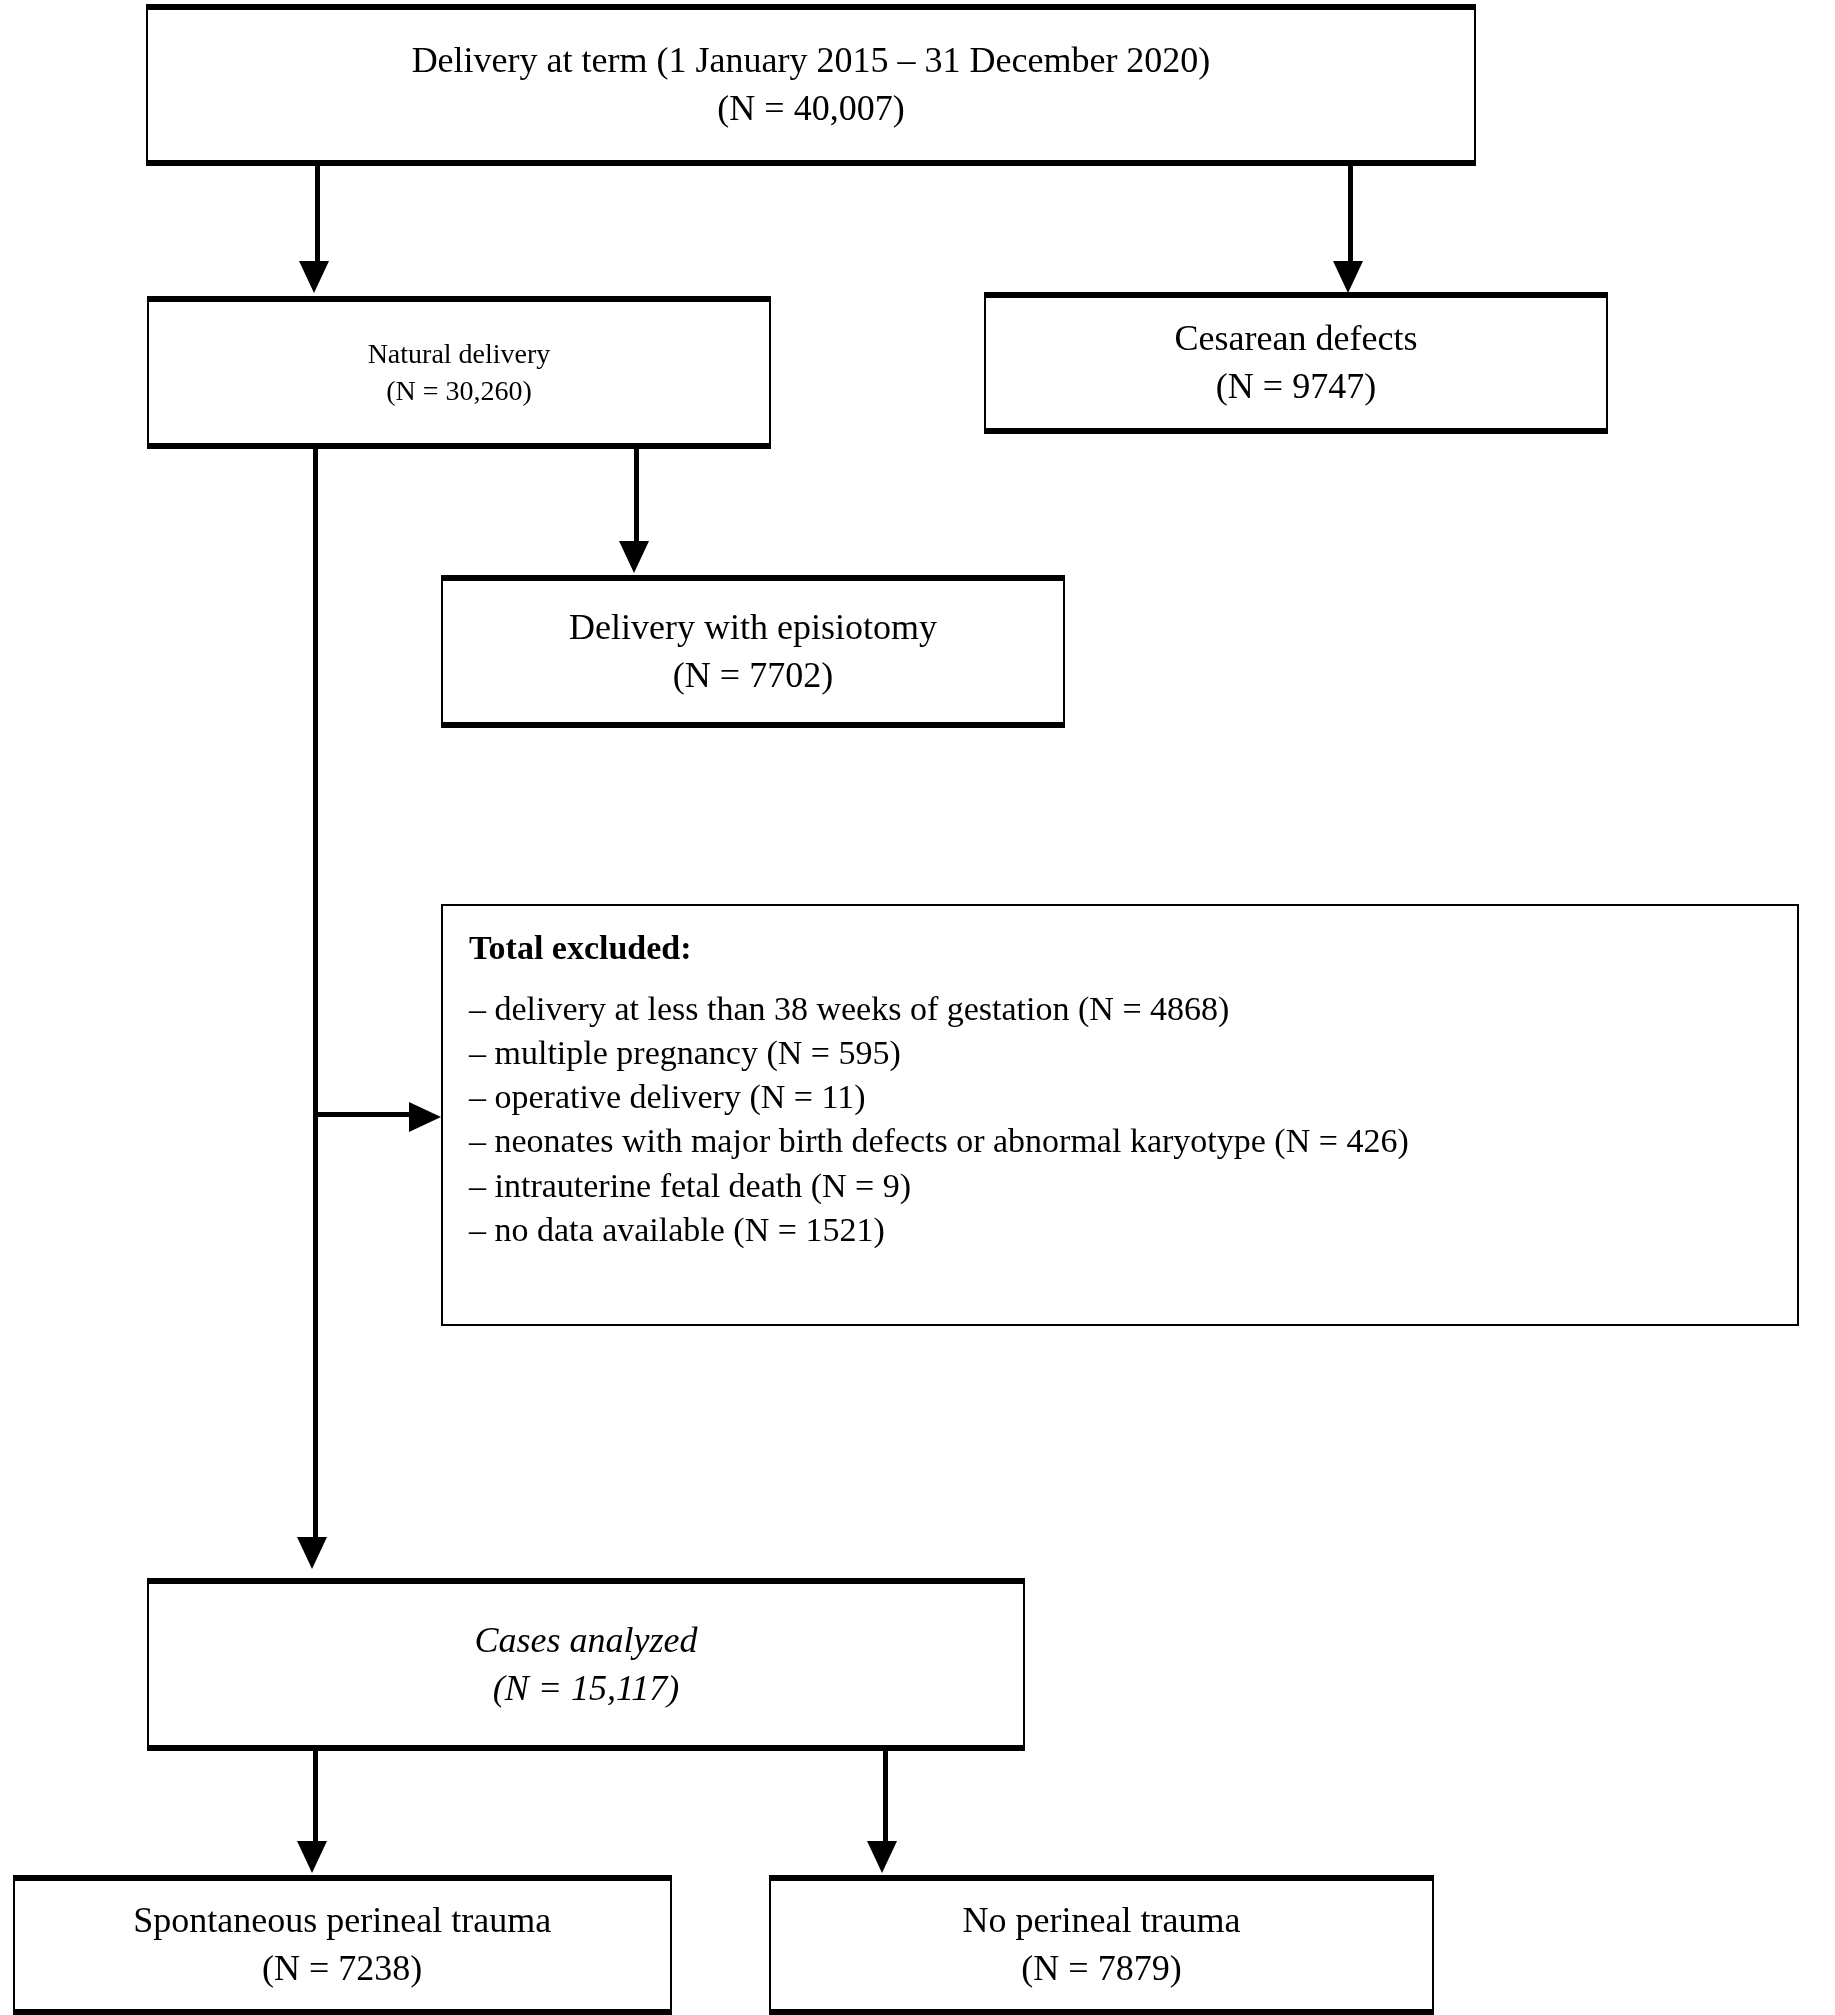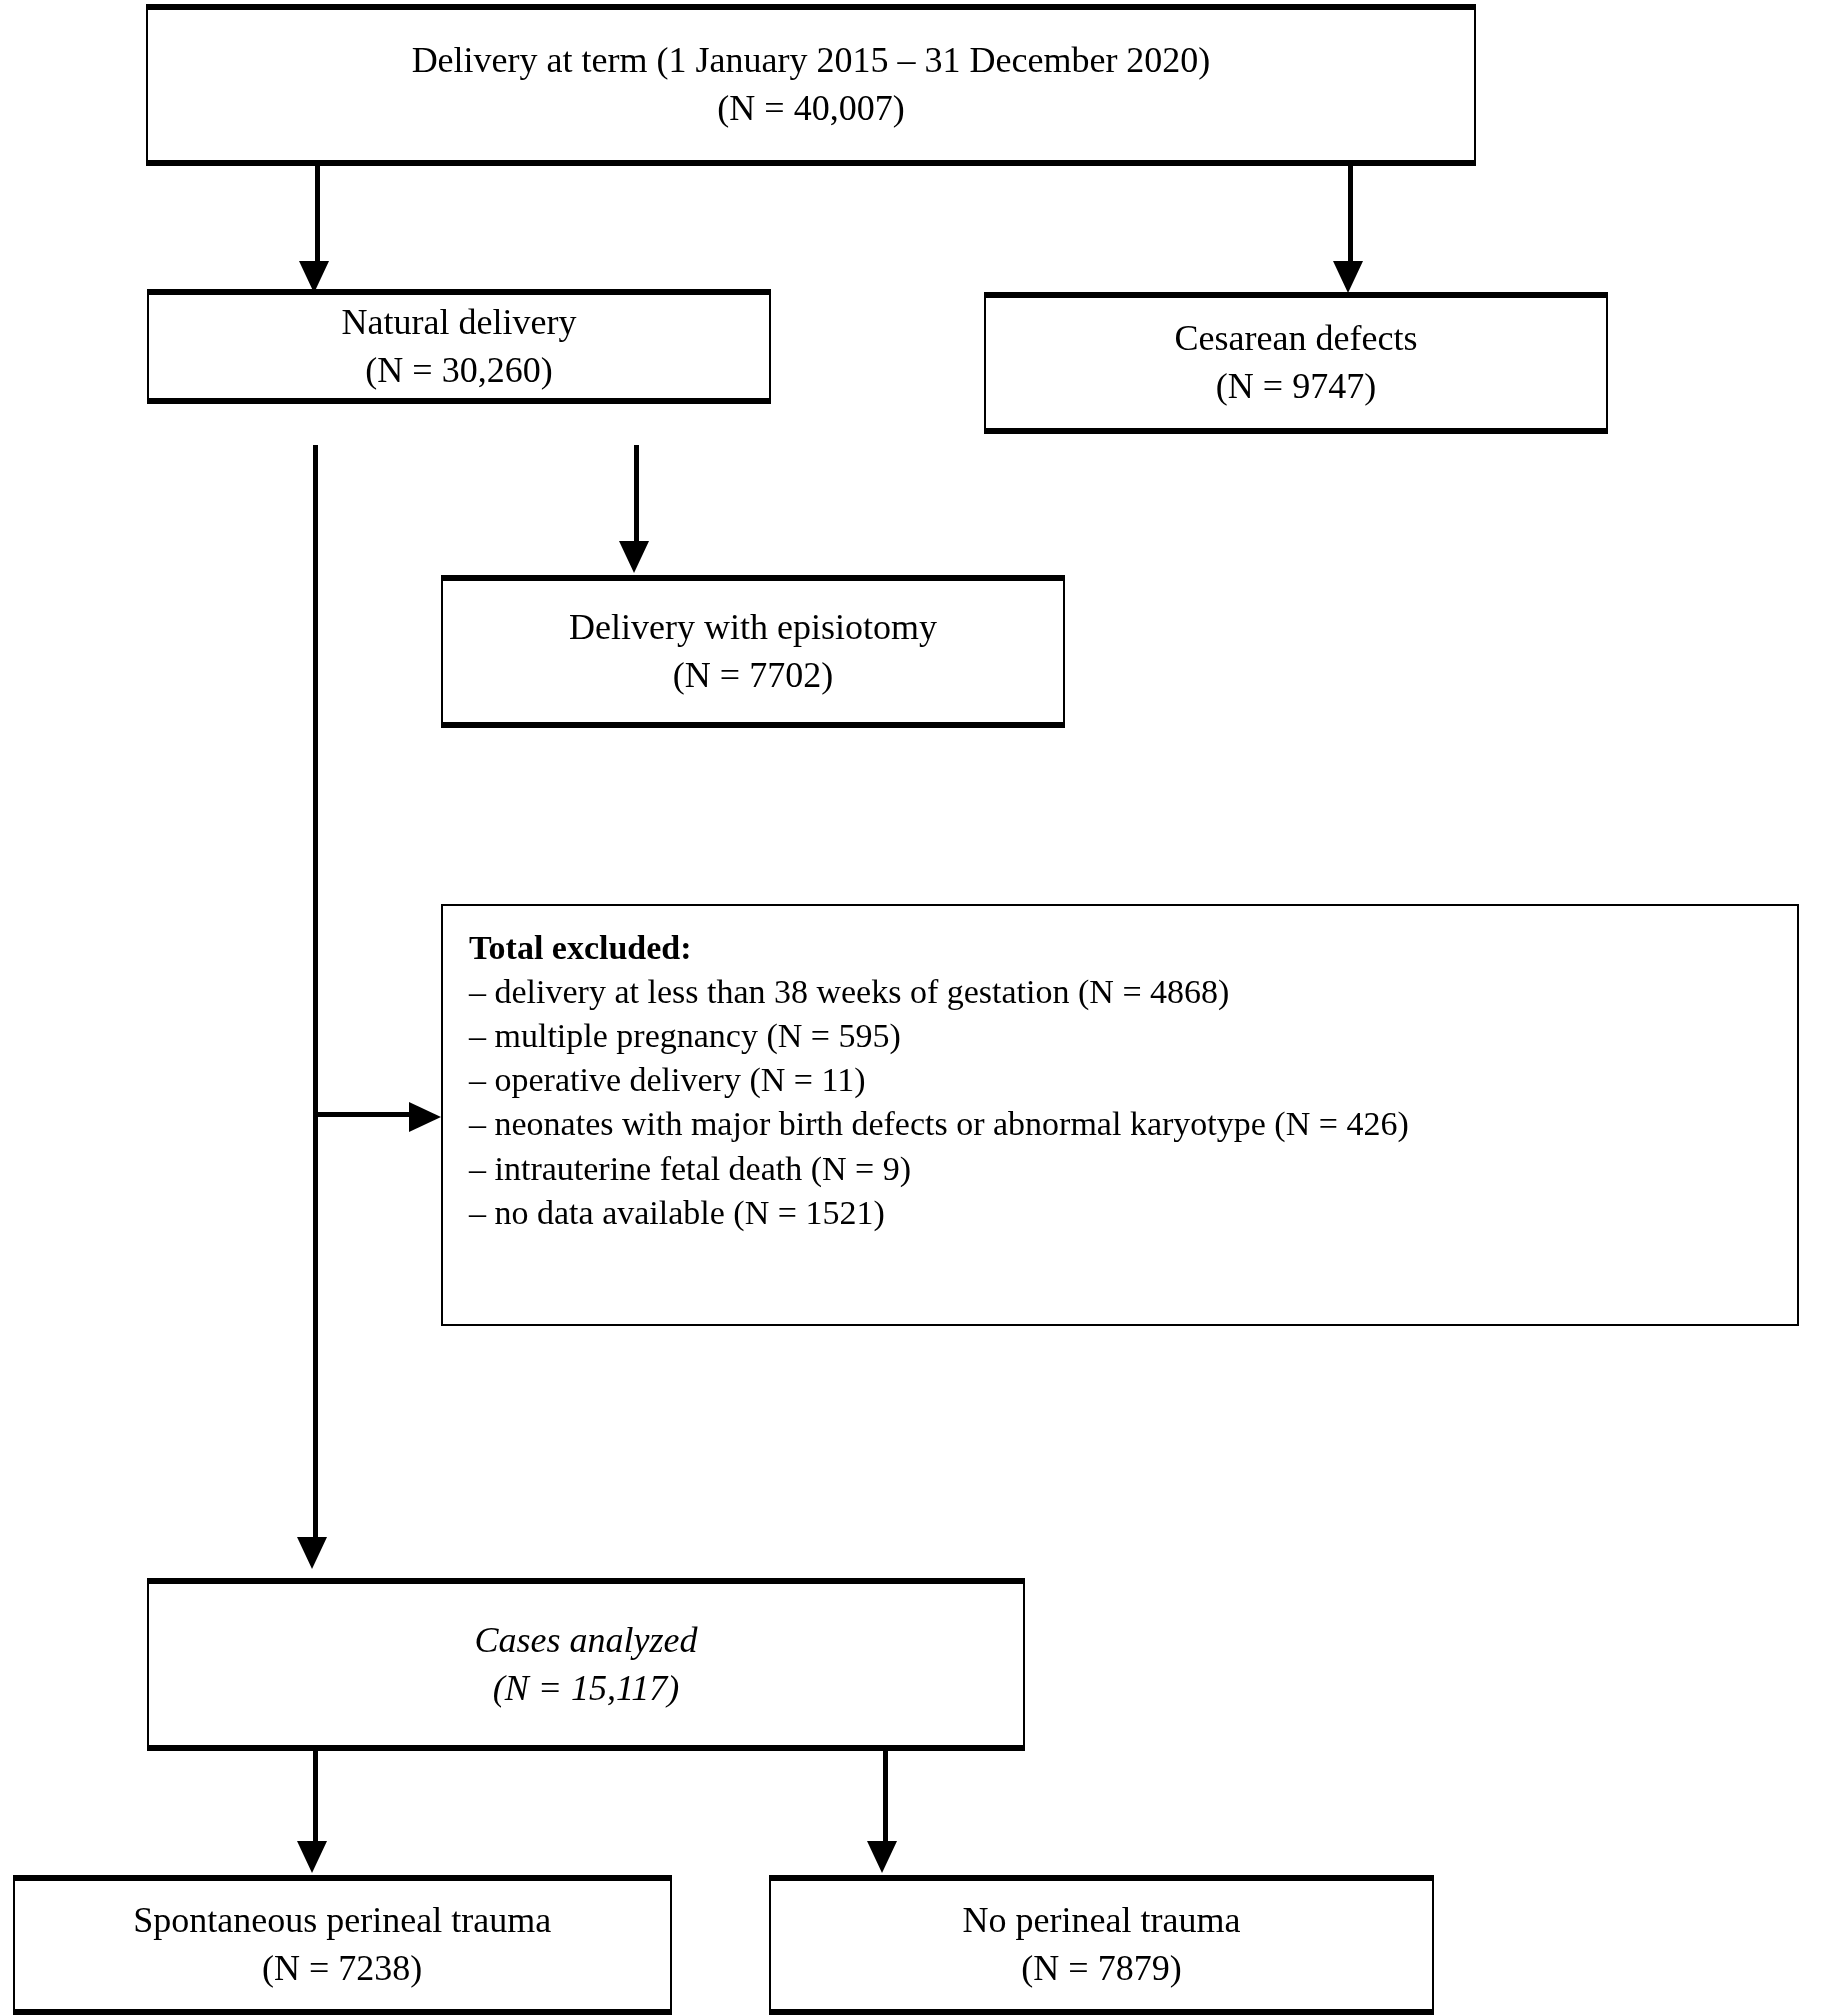--- a/index.html
+++ b/index.html
@@ -37,22 +37,22 @@
     border-top-width: 6.4px;
     border-bottom-width: 6.4px;
   }
 
   
   #node-delivery-at-term {
     left: 146px;  top: 3.5px;    width: 1330px; height: 162px;
     font-size: 36px;
   }
   #node-natural-delivery {
-    left: 147px;  top: 289px;  width: 624px; height: 115px;
-    font-size: 36px;
+    left: 147px;  top: 296px;  width: 624px; height: 153px;
+    font-size: 28px;
   }
   #node-cesarean-section {
     left: 984px; top: 292px;  width: 624px; height: 142px;
     font-size: 36px;
   }
   #node-episiotomy {
     left: 441px;  top: 575px;  width: 624px; height: 153px;
     font-size: 36px;
   }
   #node-total-excluded {
@@ -60,21 +60,21 @@
     font-size: 34px;
     align-items: flex-start;
     justify-content: flex-start;
     padding: 19.6px 0 0 26px;
     text-align: left;
     line-height: 1.30;
   }
   #node-total-excluded .line { text-align: left; }
   #node-total-excluded .excl-title {
     font-weight: bold;
-    margin-bottom: 0;
+    margin-bottom: 17px;
   }
   #node-cases-analyzed {
     left: 147px;  top: 1578px; width: 878px; height: 173px;
     font-size: 36px;
     font-style: italic;
   }
   #node-spontaneous-trauma {
     left: 12.7px;   top: 1875px; width: 659px; height: 140px;
     font-size: 36px;
   }

